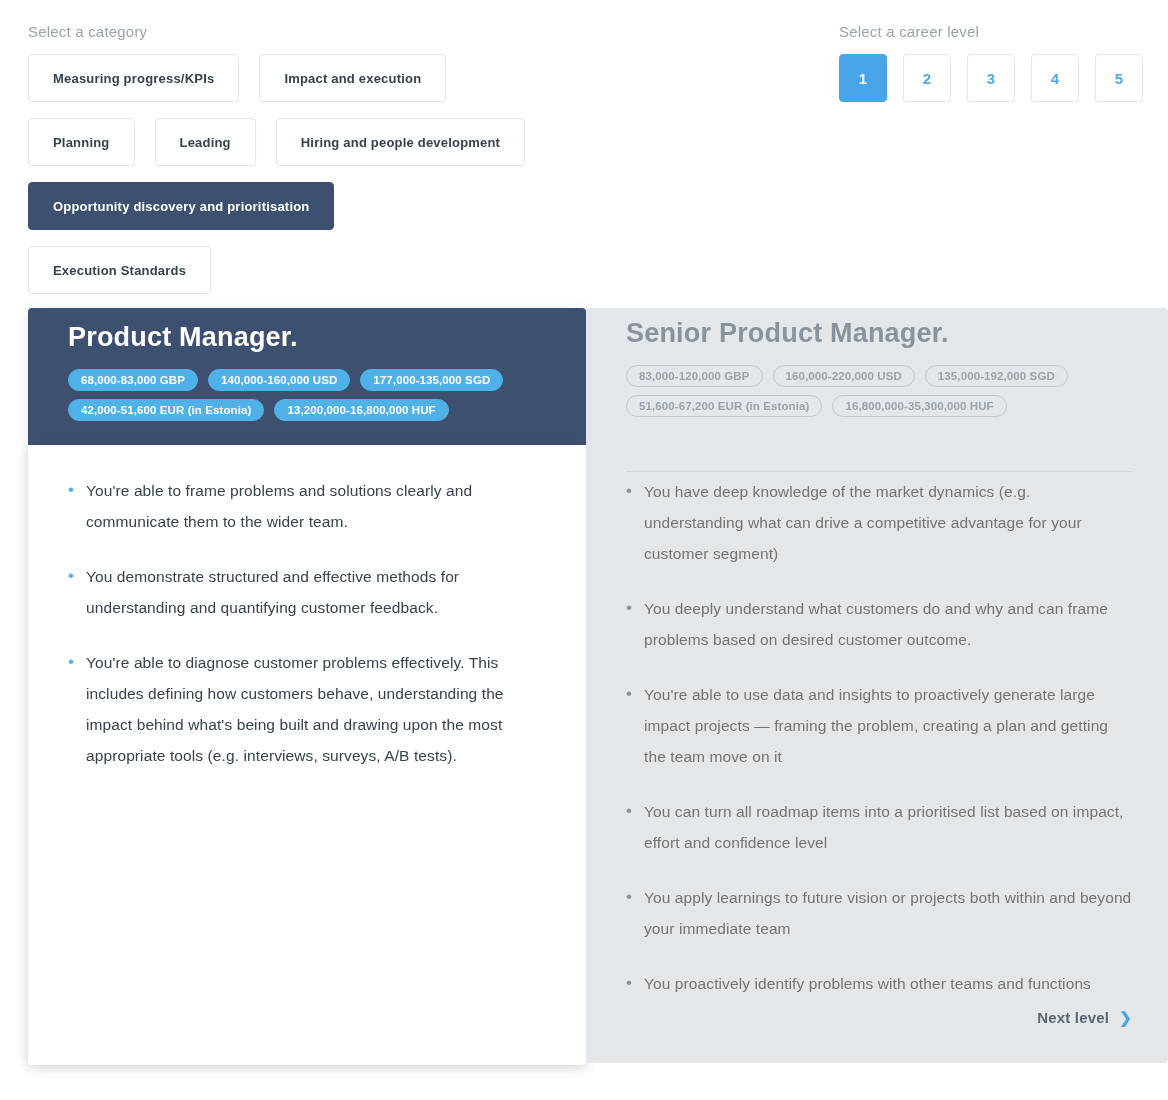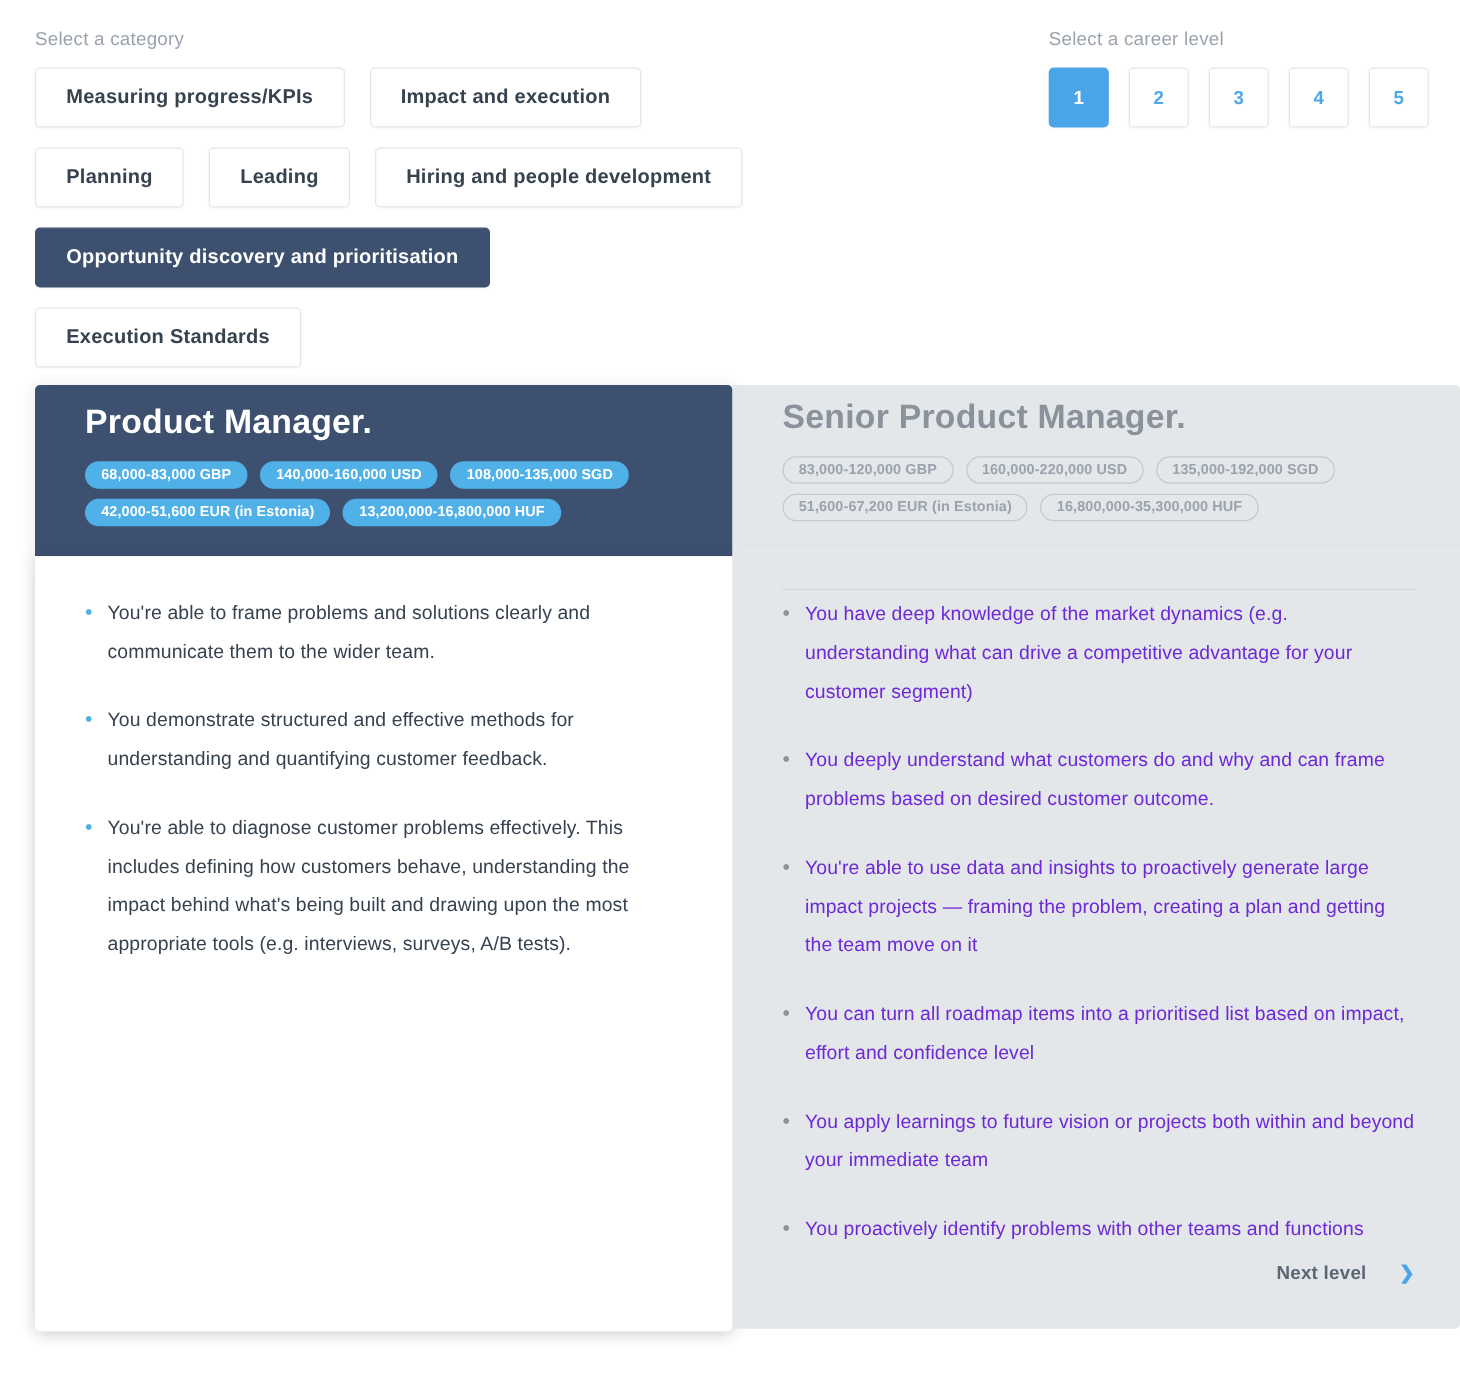--- a/index.html
+++ b/index.html
@@ -28,21 +28,21 @@
   }
   .chip {
     display: inline-flex; align-items: center; justify-content: center;
     height: 48px;
     padding: 0 24px;
     margin: 0 20px 16px 0;
     border: 1px solid #e3e7ea;
     border-radius: 4px;
     background: #ffffff;
     color: #36424f;
-    font-size: 16px;
+    font-size: 13px;
     font-weight: bold;
     letter-spacing: .2px;
     cursor: pointer;
     white-space: nowrap;
     box-shadow: 0 1px 2px rgba(0,0,0,.03);
   }
   .chip.selected {
     background: #3d5070;
     border-color: #3d5070;
     color: #ffffff;
@@ -139,31 +139,31 @@
     letter-spacing: .1px;
   }
   ul.bullets li:before {
     content: "•";
     position: absolute;
     left: 0; top: -1px;
     font-size: 17px;
   }
   .card-left ul.bullets li { color: #36424f; }
   .card-left ul.bullets li:before { color: #4fb1e8; }
-  .card-right ul.bullets li { color: #6d28d9; }
+  .card-right ul.bullets li { color: #737373; }
   .card-right ul.bullets li:before { color: #8a939c; }
 
   .next-level {
     position: absolute;
     right: 36px; bottom: 36px;
     font-size: 15px;
     font-weight: bold;
     color: #5a6775;
     cursor: pointer;
-    display: flex; align-items: center; gap: 26px;
+    display: flex; align-items: flex-start; gap: 10px;
     letter-spacing: .2px;
   }
   .next-level .chev { color: #49a5e8; font-size: 15px; font-weight: bold; }
 </style>
 </head>
 <body>
 
 <div class="page">
 
   <div class="selector-label cat-label">Select a category</div>
@@ -197,21 +197,21 @@
 
   <div class="cards">
 
     <div class="card card-left">
       <div class="card-wrap">
         <div class="card-head">
           <div class="card-title">Product Manager.</div>
           <div class="tags">
             <span class="tag">68,000-83,000 GBP</span>
             <span class="tag">140,000-160,000 USD</span>
-            <span class="tag">108,000-135,000 SGD</span>
+            <span class="tag">177,000-135,000 SGD</span>
             <span class="tag">42,000-51,600 EUR (in Estonia)</span>
             <span class="tag">13,200,000-16,800,000 HUF</span>
           </div>
         </div>
         <div class="card-body">
           <ul class="bullets">
             <li>You're able to frame problems and solutions clearly and communicate them to the wider team.</li>
             <li>You demonstrate structured and effective methods for understanding and quantifying customer feedback.</li>
             <li>You're able to diagnose customer problems effectively. This includes defining how customers behave, understanding the impact behind what's being built and drawing upon the most appropriate tools (e.g. interviews, surveys, A/B tests).</li>
           </ul>

